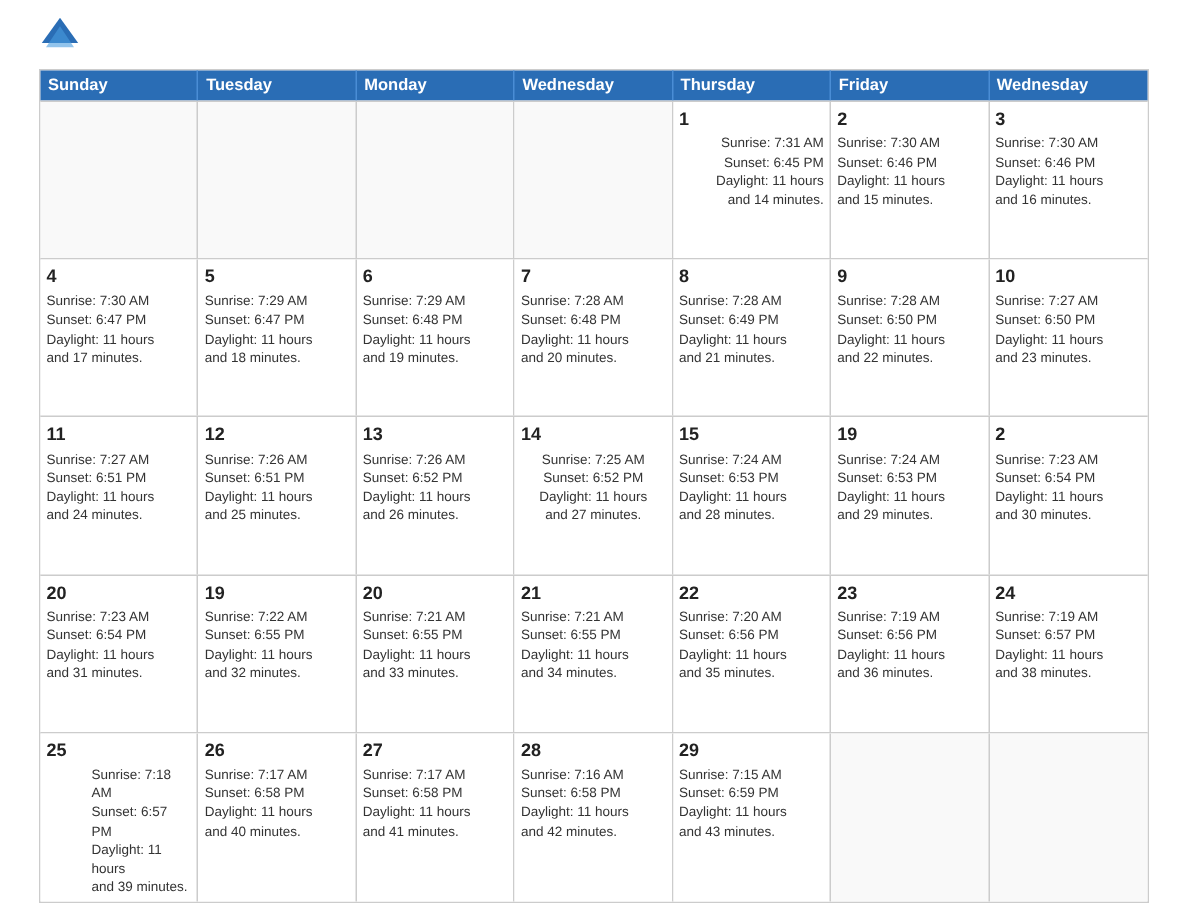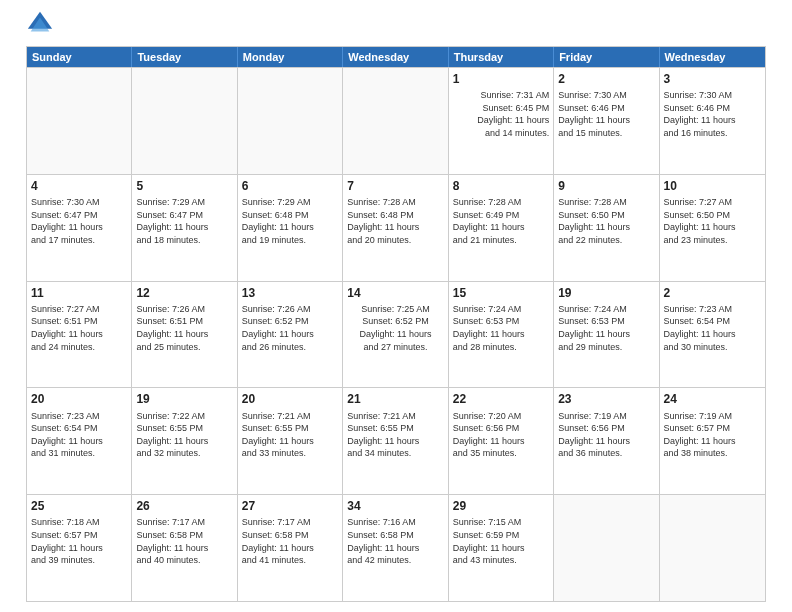--- a/index.html
+++ b/index.html
@@ -314,41 +314,41 @@
             <span class="day-number">24</span>
             <div class="cell-text" style="white-space: pre-line;">Sunrise: 7:19 AM
 Sunset: 6:57 PM
 Daylight: 11 hours
 and 38 minutes.</div>
           </div>
         </div>
         <div class="cal-row">
           <div class="cal-cell">
             <span class="day-number">25</span>
-            <div class="cell-text" style="white-space: pre-line;">Sunrise: 7:18 AM
+            <div class="cell-text" style="white-space: pre-line; margin-left: 30px;">Sunrise: 7:18 AM
 Sunset: 6:57 PM
 Daylight: 11 hours
 and 39 minutes.</div>
           </div>
           <div class="cal-cell">
             <span class="day-number">26</span>
             <div class="cell-text" style="white-space: pre-line;">Sunrise: 7:17 AM
 Sunset: 6:58 PM
 Daylight: 11 hours
 and 40 minutes.</div>
           </div>
           <div class="cal-cell">
             <span class="day-number">27</span>
             <div class="cell-text" style="white-space: pre-line;">Sunrise: 7:17 AM
 Sunset: 6:58 PM
 Daylight: 11 hours
 and 41 minutes.</div>
           </div>
           <div class="cal-cell">
-            <span class="day-number">34</span>
+            <span class="day-number">28</span>
             <div class="cell-text" style="white-space: pre-line;">Sunrise: 7:16 AM
 Sunset: 6:58 PM
 Daylight: 11 hours
 and 42 minutes.</div>
           </div>
           <div class="cal-cell">
             <span class="day-number">29</span>
             <div class="cell-text" style="white-space: pre-line;">Sunrise: 7:15 AM
 Sunset: 6:59 PM
 Daylight: 11 hours

